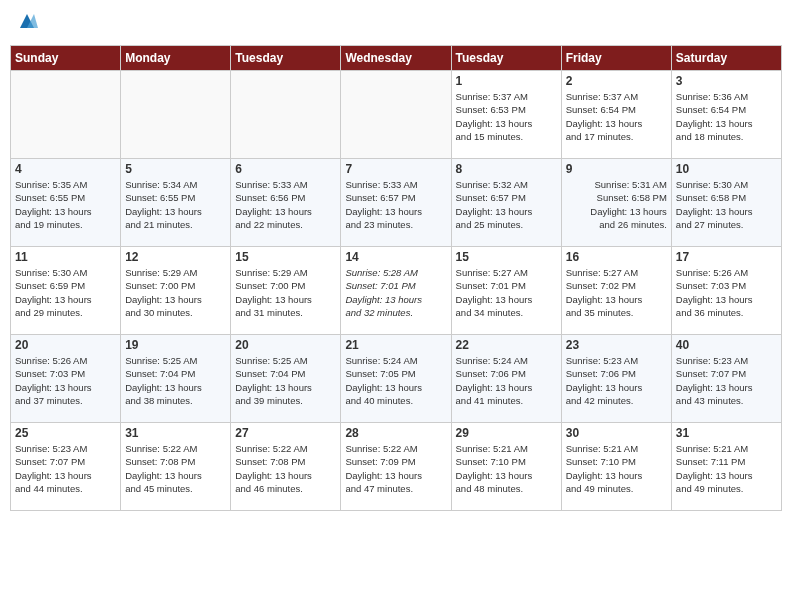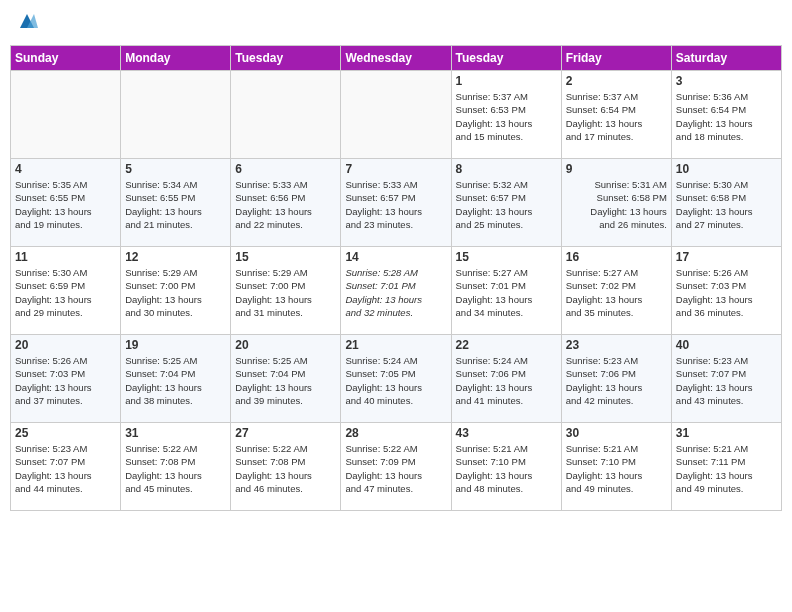--- a/index.html
+++ b/index.html
@@ -48,21 +48,21 @@
     .subtitle {
       font-size: 15px;
       color: #333;
     }
     table {
       width: 100%;
       border-collapse: collapse;
       table-layout: fixed;
     }
     thead tr th {
-      background-color: #a21caf;
+      background-color: #7f1d1d;
       color: #fff;
       font-size: 12px;
       font-weight: bold;
       padding: 5px 4px;
       text-align: left;
       border: 1px solid #ccc;
     }
     tbody tr td {
       vertical-align: top;
       font-size: 10px;
@@ -331,21 +331,21 @@
 and 46 minutes.</div>
         </td>
         <td>
           <span class="day-number">28</span>
           <div class="day-info" style="white-space: pre-line;">Sunrise: 5:22 AM
 Sunset: 7:09 PM
 Daylight: 13 hours
 and 47 minutes.</div>
         </td>
         <td>
-          <span class="day-number">43</span>
+          <span class="day-number">29</span>
           <div class="day-info" style="white-space: pre-line;">Sunrise: 5:21 AM
 Sunset: 7:10 PM
 Daylight: 13 hours
 and 48 minutes.</div>
         </td>
         <td>
           <span class="day-number">30</span>
           <div class="day-info" style="white-space: pre-line;">Sunrise: 5:21 AM
 Sunset: 7:10 PM
 Daylight: 13 hours

